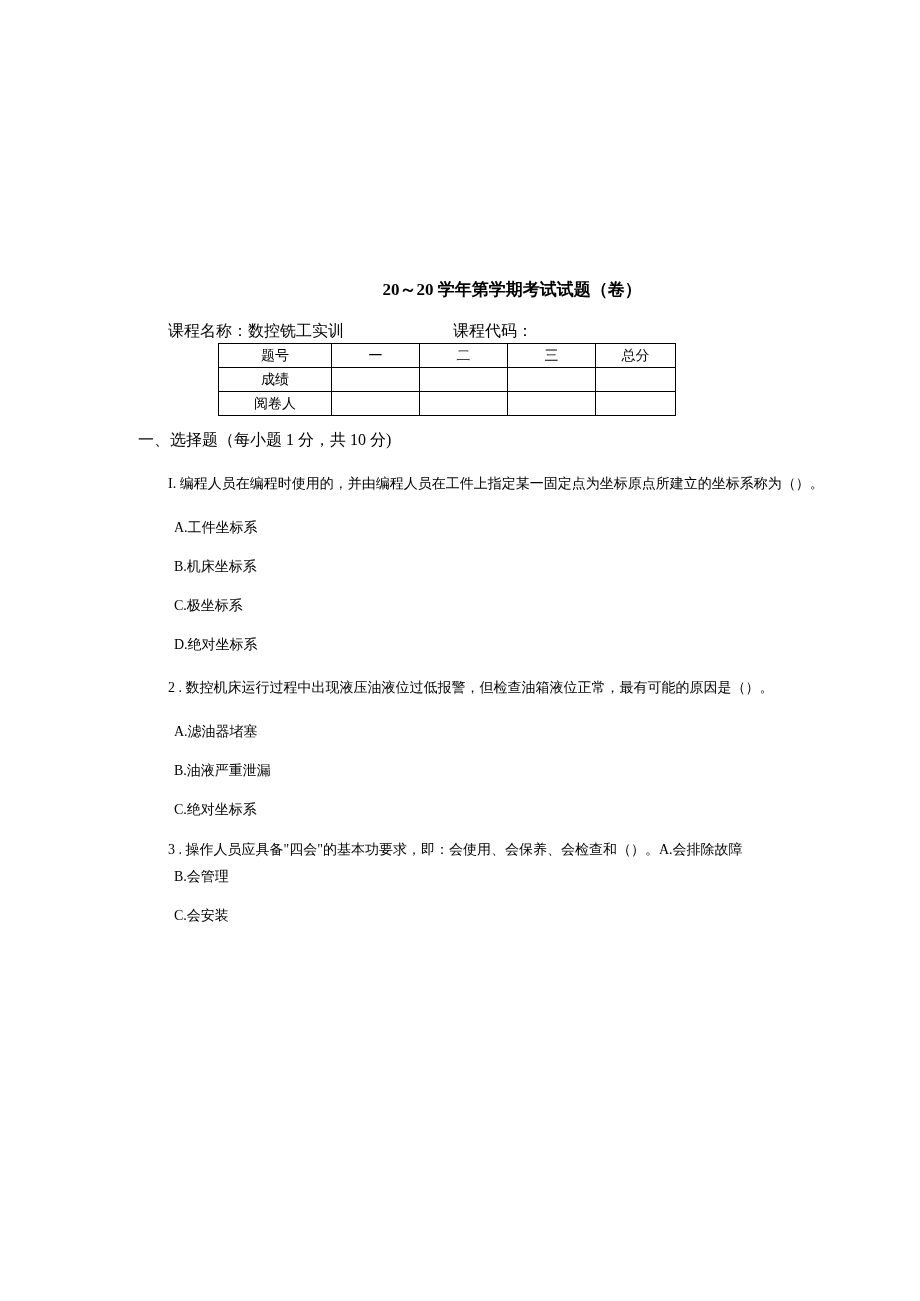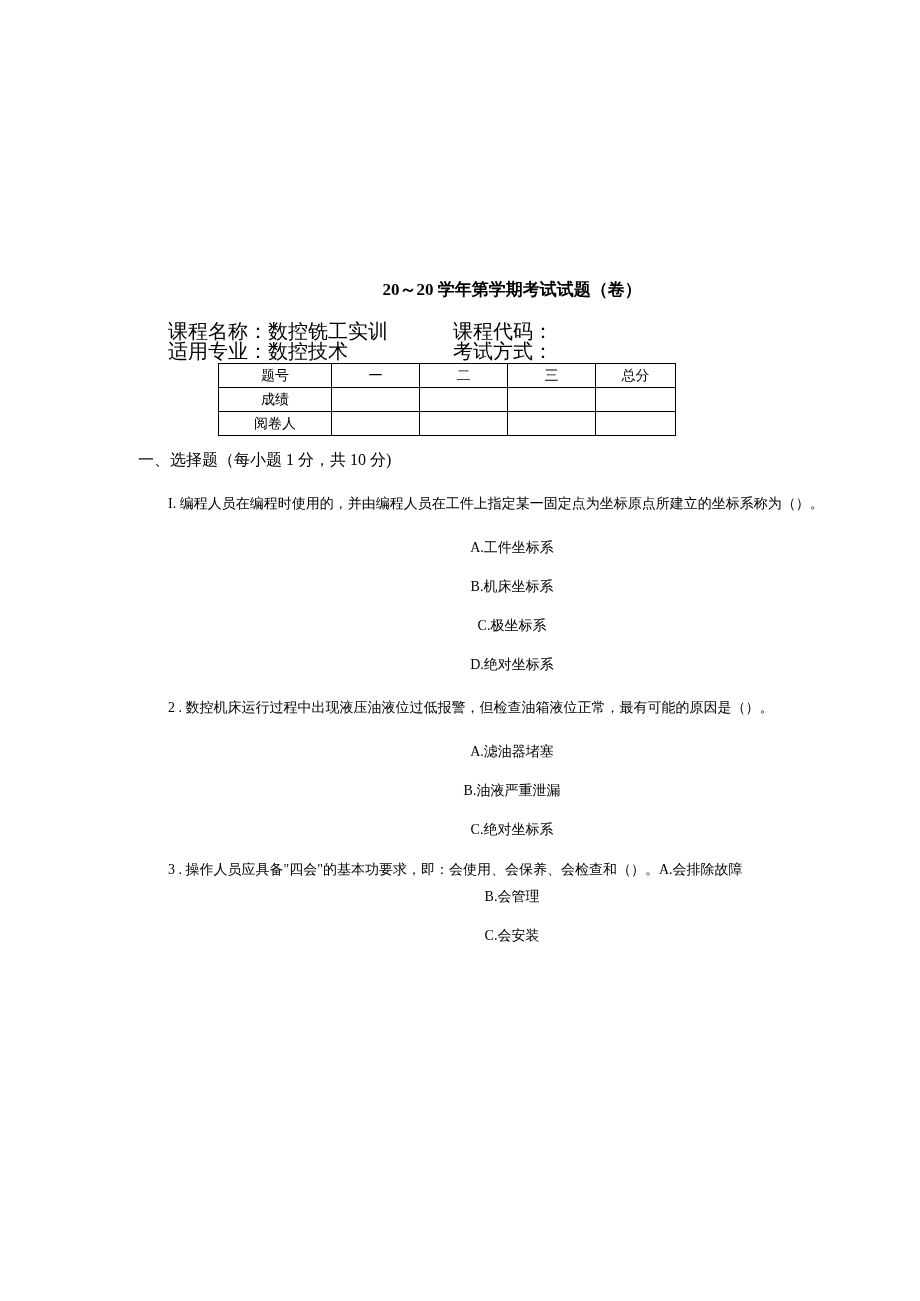--- a/index.html
+++ b/index.html
@@ -19,21 +19,21 @@
       padding: 278px 64px 0 168px;
     }
     .title {
       text-align: center;
       font-weight: bold;
       font-size: 17px;
       margin-bottom: 20px;
       font-family: "SimSun", "宋体", serif;
     }
     .header-info {
-      font-size: 20px;
+      font-size: 16px;
       line-height: 20px;
     }
     .header-row {
       display: flex;
     }
     .header-left {
       width: 285px;
     }
     .header-right {
       flex: 1;
@@ -71,22 +71,21 @@
     }
     .question {
       margin-bottom: 18px;
     }
     .question-text {
       margin-bottom: 18px;
       line-height: 30px;
     }
     .option {
       margin-bottom: 18px;
-      margin-left: 0;
-      text-align: center;
+      margin-left: 6px;
     }
     .q2 {
       margin-top: 18px;
     }
     .q2-text {
       margin-bottom: 18px;
       line-height: 30px;
     }
     .q3-text {
       margin-bottom: 4px;
@@ -96,24 +95,20 @@
 </head>
 <body>
 
 <div class="page">
   <div class="title">20～20 学年第学期考试试题（卷）</div>
 
   <div class="header-info">
     <div class="header-row">
       <div class="header-left">课程名称：数控铣工实训</div>
       <div class="header-right">课程代码：</div>
-    </div>
-    <div class="header-row">
-      <div class="header-left">适用专业：数控技术</div>
-      <div class="header-right">考试方式：</div>
     </div>
   </div>
 
   <table class="score-table">
     <tbody>
         <tr>
       <td class="col-label">题号</td>
       <td class="col-num">一</td>
       <td class="col-num">二</td>
       <td class="col-num">三</td>

